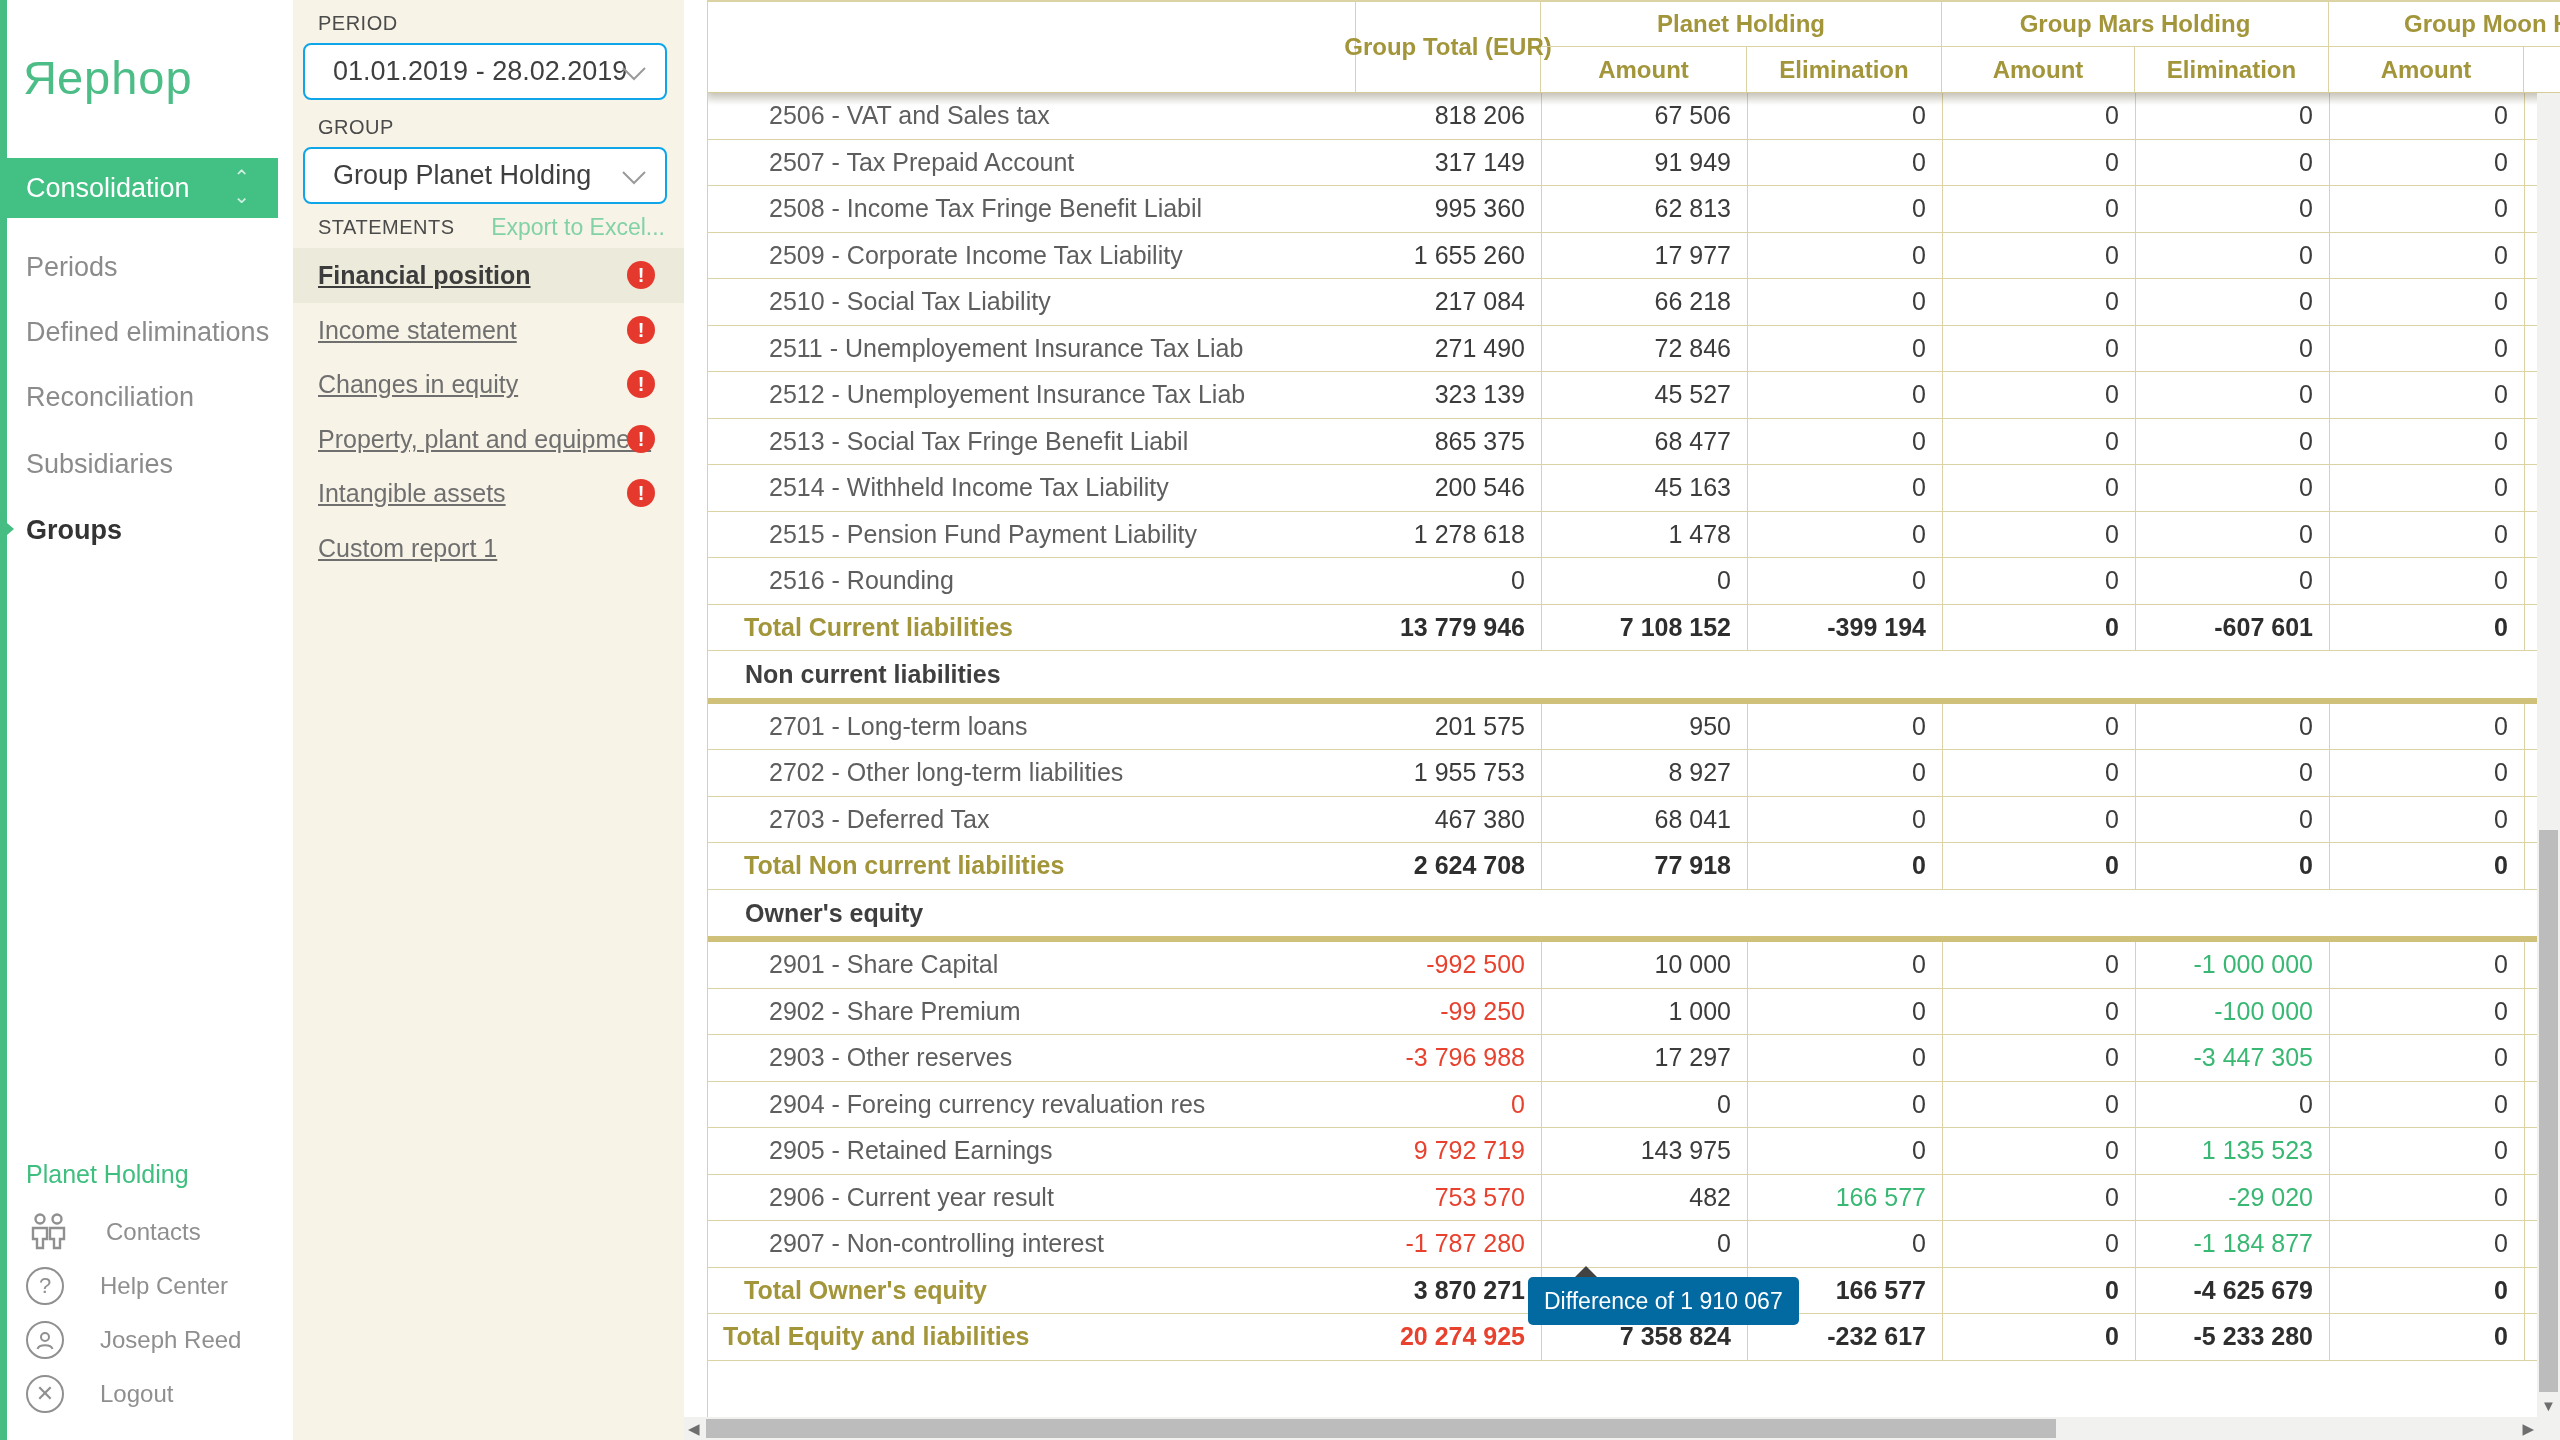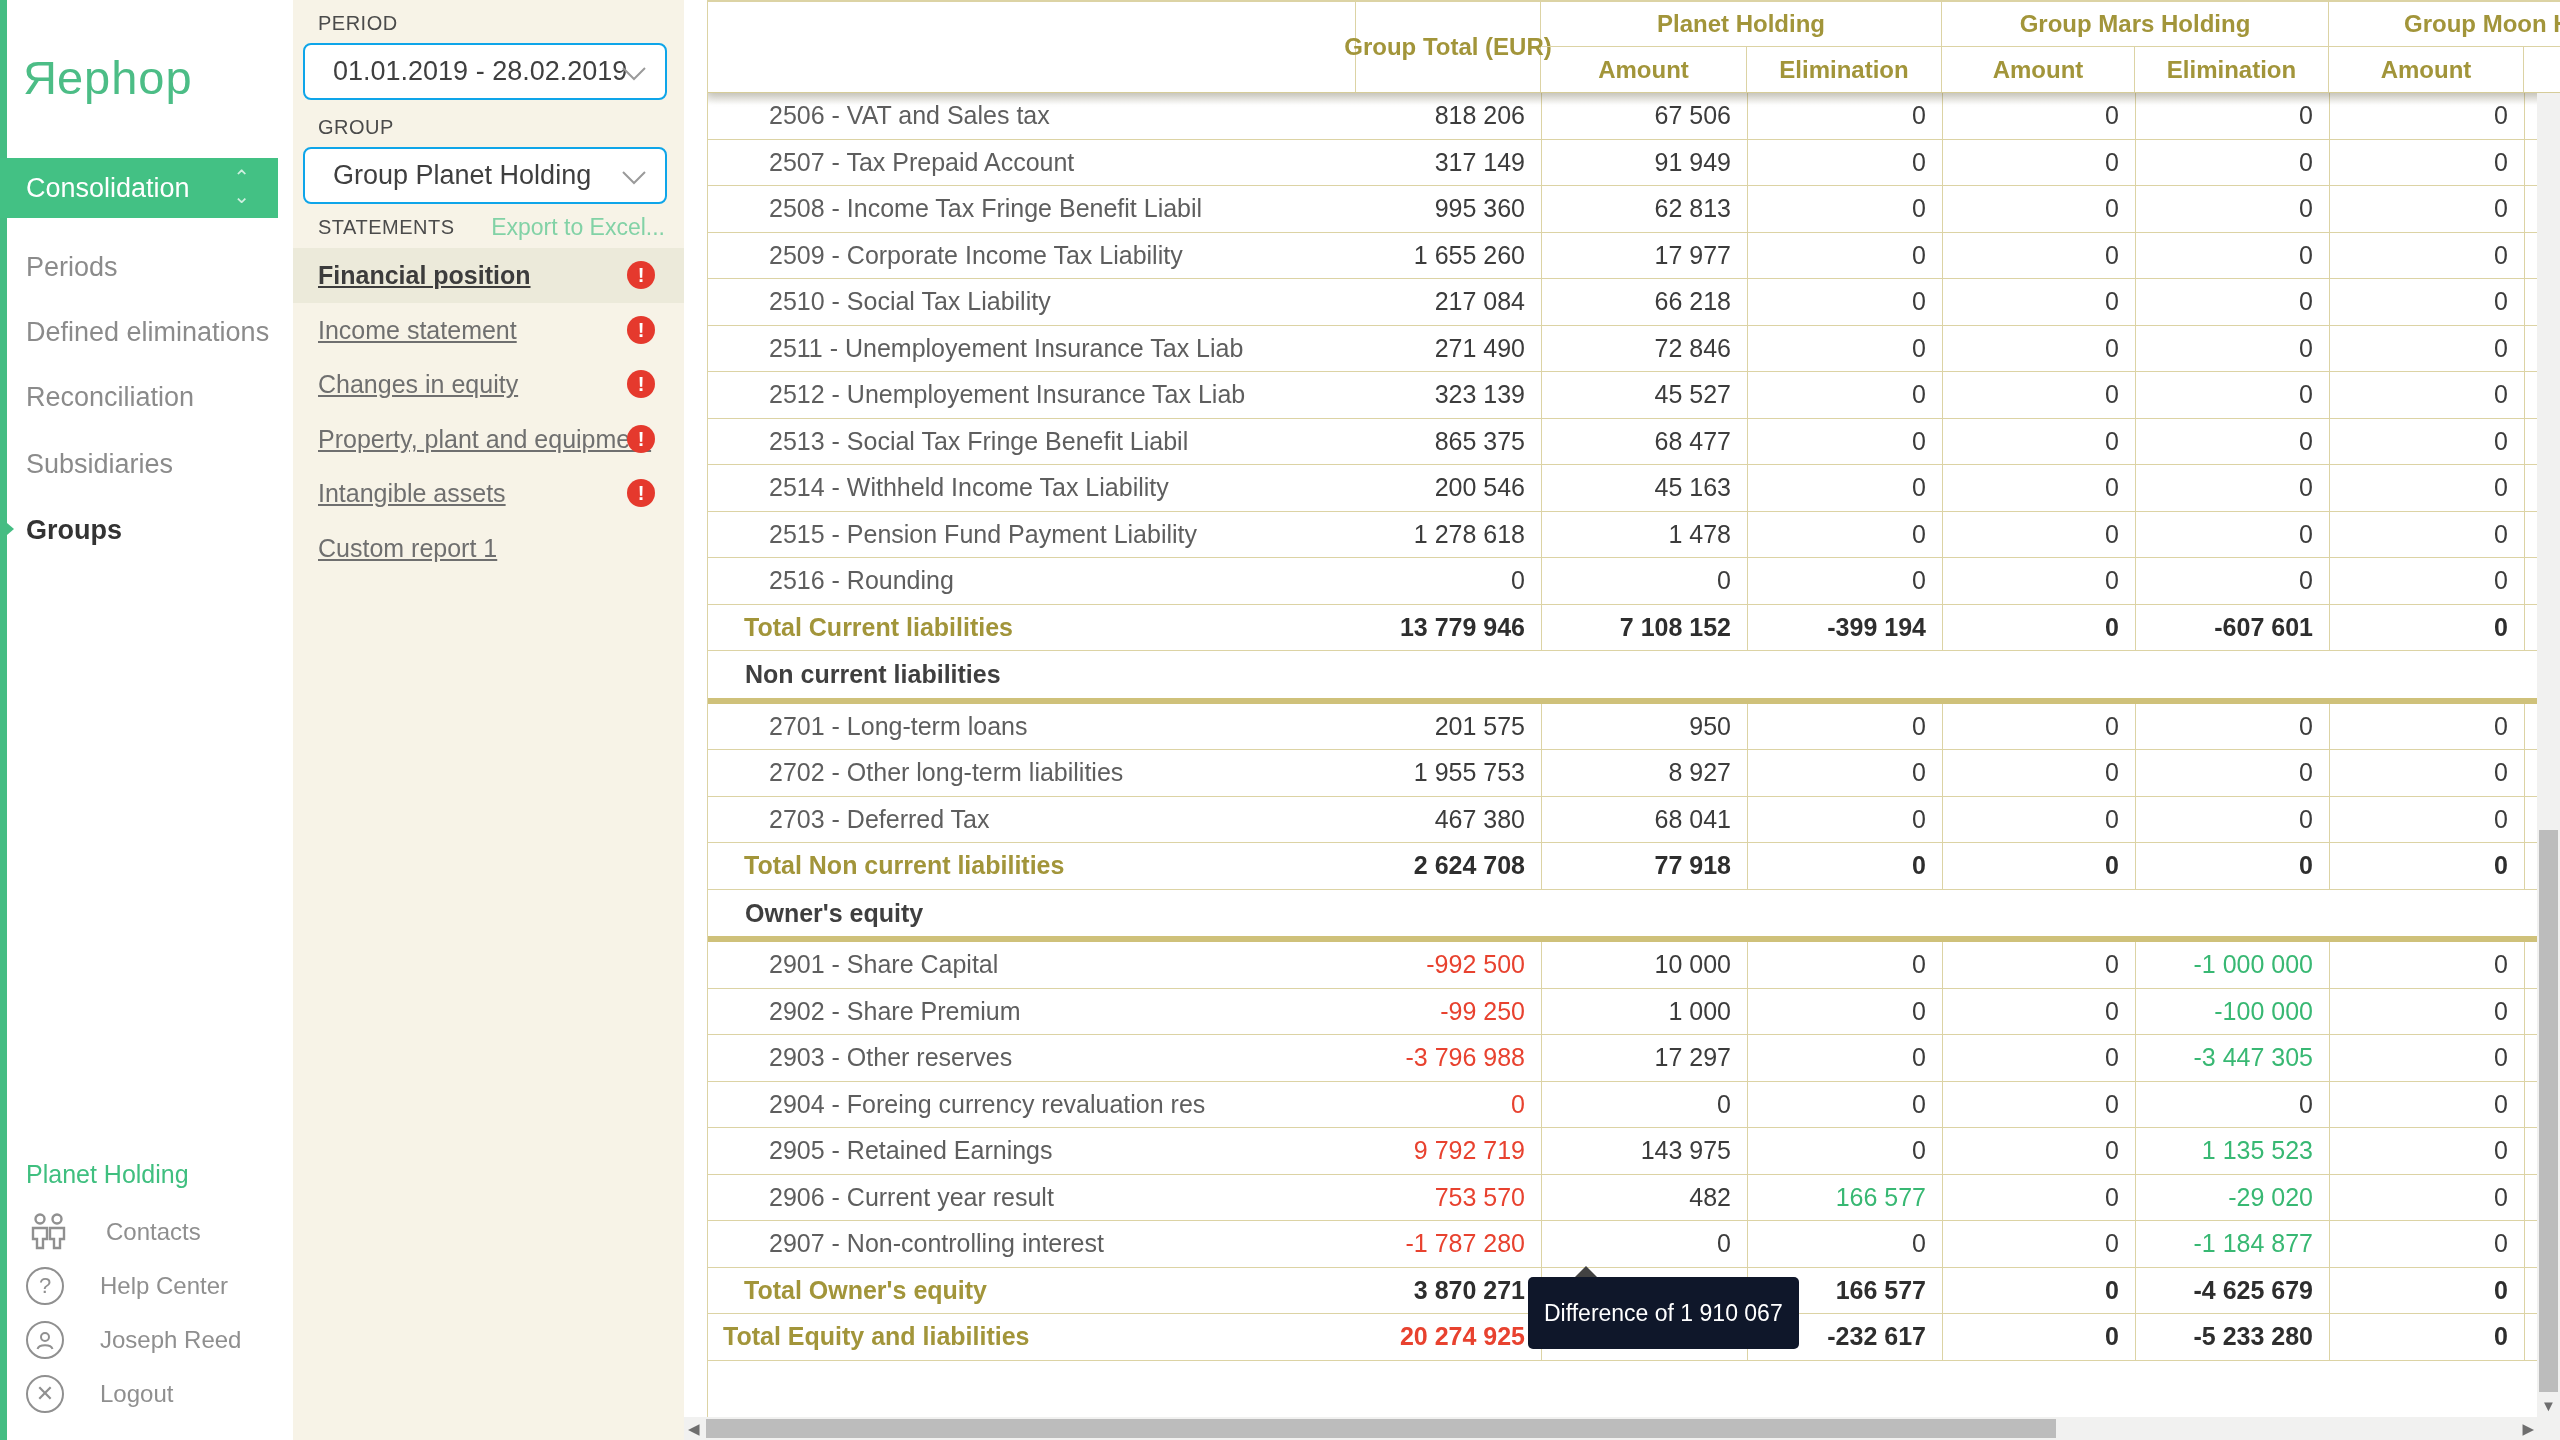--- a/index.html
+++ b/index.html
@@ -72,22 +72,22 @@
   .trow .num:nth-child(8){width:210px;}
   .trow.total .lab,.trow.grandtotal .lab{color:#a2953a;font-weight:bold;}
   .trow.total .num,.trow.grandtotal .num{font-weight:bold;color:#2e2e2e;}
   .trow.total .lab{padding-left:36px;}
   .trow.grandtotal .lab{padding-left:15px;}
   .cell.sec{width:100%;padding-left:37px;font-weight:bold;color:#3f3f3f;line-height:46px;}
   .red{color:#e8422f !important;}
   .green{color:#38b873 !important;}
 
   
-  .tooltip{position:absolute;left:1528px;top:1277px;height:40px;background:#0f172a;border-radius:5px;
-           color:#ffffff;font-size:23px;line-height:40px;padding:16px 16px;white-space:nowrap;z-index:8;}
+  .tooltip{position:absolute;left:1528px;top:1277px;height:40px;background:#0369a1;border-radius:5px;
+           color:#ffffff;font-size:23px;line-height:40px;padding:4px 16px;white-space:nowrap;z-index:8;}
   .tooltip::before{content:"";position:absolute;left:47px;top:-11px;border-left:11px solid transparent;
            border-right:11px solid transparent;border-bottom:11px solid #424242;}
 
   
   .hscroll{position:absolute;left:684px;top:1417px;width:1876px;height:23px;background:#f1f1f0;z-index:9;}
   .hthumb{position:absolute;left:22px;top:2px;width:1350px;height:19px;background:#bcbcbc;}
   .sarrow{position:absolute;color:#6e6e6e;font-size:15px;line-height:23px;}
   .vscroll{position:absolute;left:2537px;top:93px;width:23px;height:1324px;background:#f1f1f0;z-index:9;}
   .vthumb{position:absolute;left:2px;top:737px;width:19px;height:562px;background:#bcbcbc;}
 </style>

